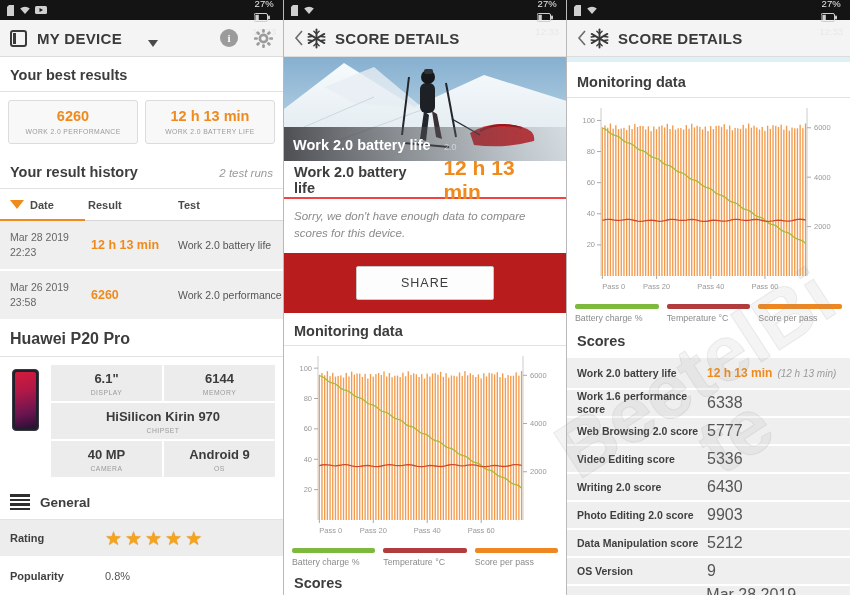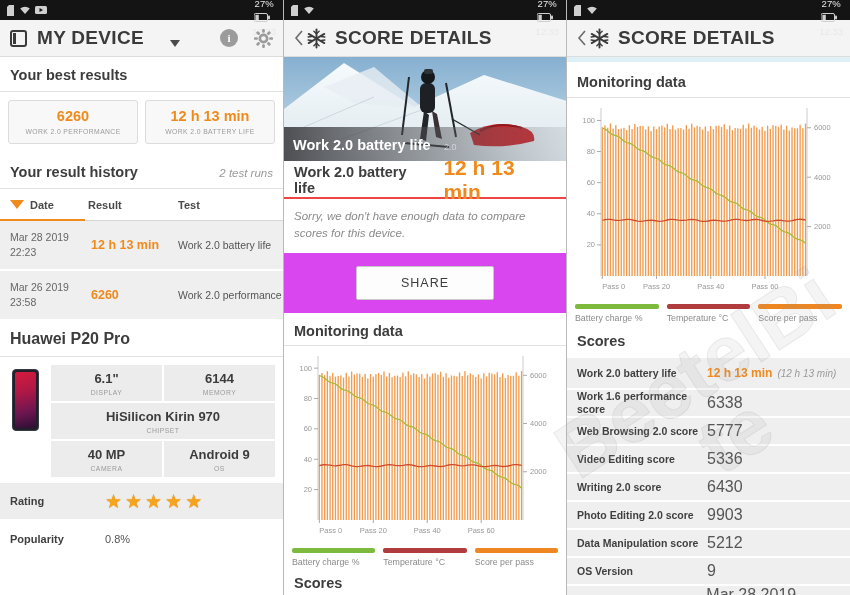--- a/index.html
+++ b/index.html
@@ -12,21 +12,21 @@
   #panel-right { width:284px; }
 
   
   .statusbar { height:20px; background:#141414; color:#e8e8e8; display:flex; align-items:center; padding:0 7px; font-size:9.5px; }
   .statusbar .spacer { flex:1; }
   .sb-ico { display:inline-block; margin-right:4px; line-height:0; }
   .sb-right { display:flex; align-items:center; gap:4px;flex-direction:column; }
 
   
   .appheader { height:37px; background:#f4f4f4; border-bottom:1px solid #dcdcdc; display:flex; align-items:center; padding:0 10px; }
-  .appheader .title { font-size:19px; font-weight:bold; color:#3a3a3a; letter-spacing:.3px; }
+  .appheader .title { font-size:15px; font-weight:bold; color:#3a3a3a; letter-spacing:.3px; }
   .device-ico { width:17px; height:17px; border:2px solid #3a3a3a; border-radius:3px; margin-right:10px; position:relative; }
   .device-ico::after { content:""; position:absolute; left:1px; top:1px; bottom:1px; width:3px; background:#3a3a3a; }
   .dd-triangle { width:0; height:0; border-left:5px solid transparent; border-right:5px solid transparent; border-top:7px solid #4a4a4a; margin:10px 0 0 26px; }
   .hdr-spacer { flex:1; }
   .info-ico { width:18px; height:18px; border-radius:50%; background:#9b9b9b; color:#fff; font-size:11px; font-weight:bold; text-align:center; line-height:18px; font-family:"Liberation Serif", serif; margin-right:16px; }
   .back-chev { font-size:20px; color:#6b6b6b; margin-right:2px; line-height:0; }
   .logo-flake { margin-right:8px; line-height:0; }
 
   
   .sec-head { font-size:14.5px; font-weight:bold; color:#3d3d3d; padding:10px 10px 8px 10px; }
@@ -73,21 +73,21 @@
   .stars { color:#f6a41d; font-size:19px; letter-spacing:3px; text-shadow:0 0 1px #d9820e; }
   .kv-row .v { color:#555; }
 
   
   .hero { position:relative; height:104px; overflow:hidden; }
   .hero svg { display:block; }
   .score-row { display:flex; align-items:center; padding:6px 10px 4px 10px; height:36px; }
   .score-row .lab { font-size:14.5px; font-weight:bold; color:#3d3d3d; }
   .score-row .big { font-size:21px; font-weight:bold; color:#ef8a1d; margin-left:14px; }
   .sorry { padding:9px 12px 10px 10px; font-size:11.5px; font-style:italic; color:#8a8a8a; line-height:1.5; border-top:2px solid #ef4444; }
-  .share-band { background:#d946ef; height:60px; display:flex; align-items:center; justify-content:center; }
+  .share-band { background:#b91c1c; height:60px; display:flex; align-items:center; justify-content:center; }
   .share-btn { background:#fdfdfd; border:1px solid #c8c8c8; border-radius:2px; padding:9px 44px; font-size:12.5px; letter-spacing:1px; color:#3d3d3d; font-family:"Liberation Sans", sans-serif; }
 
   .chart-block { padding:2px 6px 0 6px; }
   .legend { display:flex; padding:4px 8px 2px 8px; gap:8px; }
   .leg-item { flex:1; }
   .leg-bar { height:5px; border-radius:2px; margin-bottom:4px; }
   .leg-lbl { font-size:8.8px; color:#8a8a8a; }
 
   
   .blue-sliver { height:5px; background:#dff0f6; }
@@ -228,20 +228,29 @@
               <div class="lbl">CAMERA</div>
             </div>
           <div class="spec-cell">
               <div class="val">Android 9</div>
               <div class="lbl">OS</div>
             </div>
         </div>
       </div>
     </div>
 
+    <div class="gen-head">
+      <span class="burger">
+          <i></i>
+          <i></i>
+          <i></i>
+          <i></i>
+        </span>
+      <span class="gen-title">General</span>
+    </div>
 
     <div class="kv-row gray">
       <span class="k">Rating</span>
       <span class="stars">★★★★★</span>
     </div>
     <div class="kv-row">
       <span class="k">Popularity</span>
       <span class="v">0.8%</span>
     </div>
 

